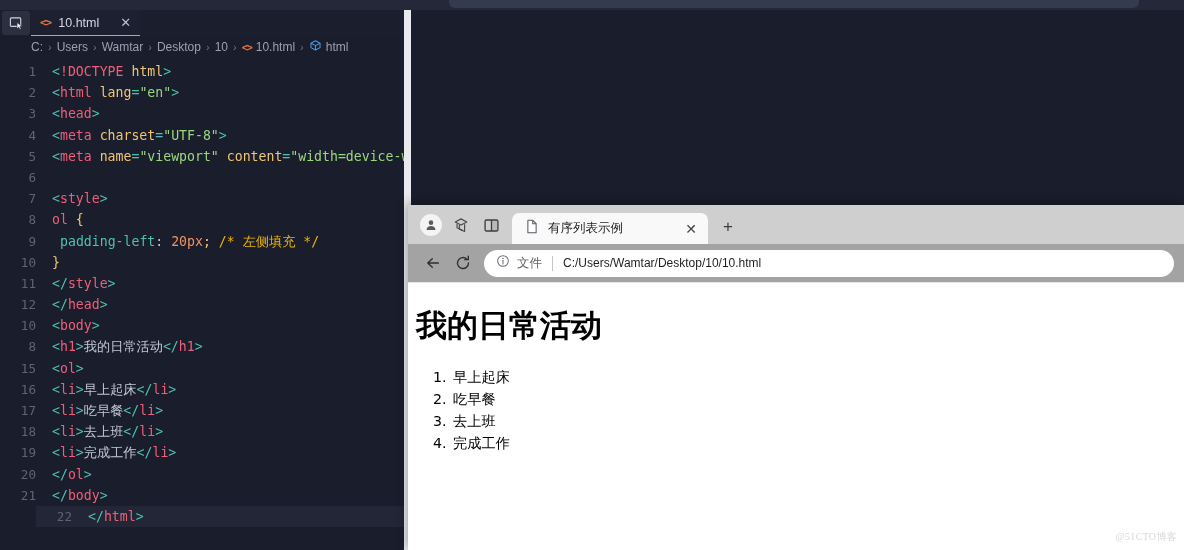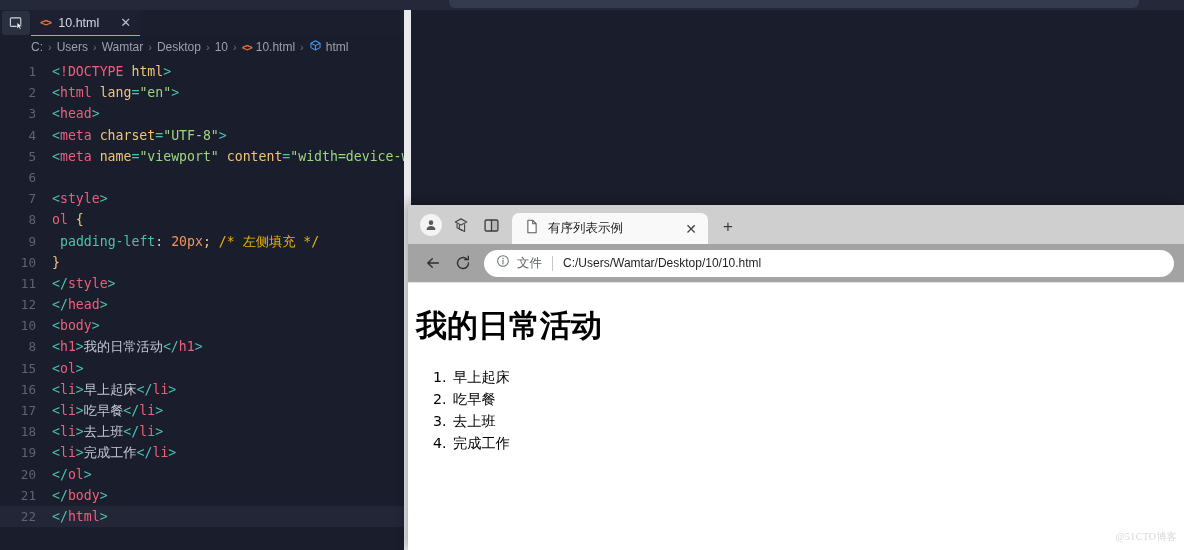--- a/index.html
+++ b/index.html
@@ -103,21 +103,21 @@
     font-family: "DejaVu Sans Mono", monospace;
     font-size: 13.2px;
     line-height: 21.2px;
     padding-top: 3px;
   }
   .code-line {
     display: flex;
     height: 21.2px;
     white-space: pre;
   }
-  .code-line.active { background: #222636; }
+  .code-line.active { background: #222636; margin-left: 36px; }
   .ln {
     width: 52px;
     text-align: right;
     padding-right: 16px;
     box-sizing: border-box;
     color: #5d6474;
     flex: none;
     font-size: 12.6px;
   }
   .ct { color: #c3c8d4; }

